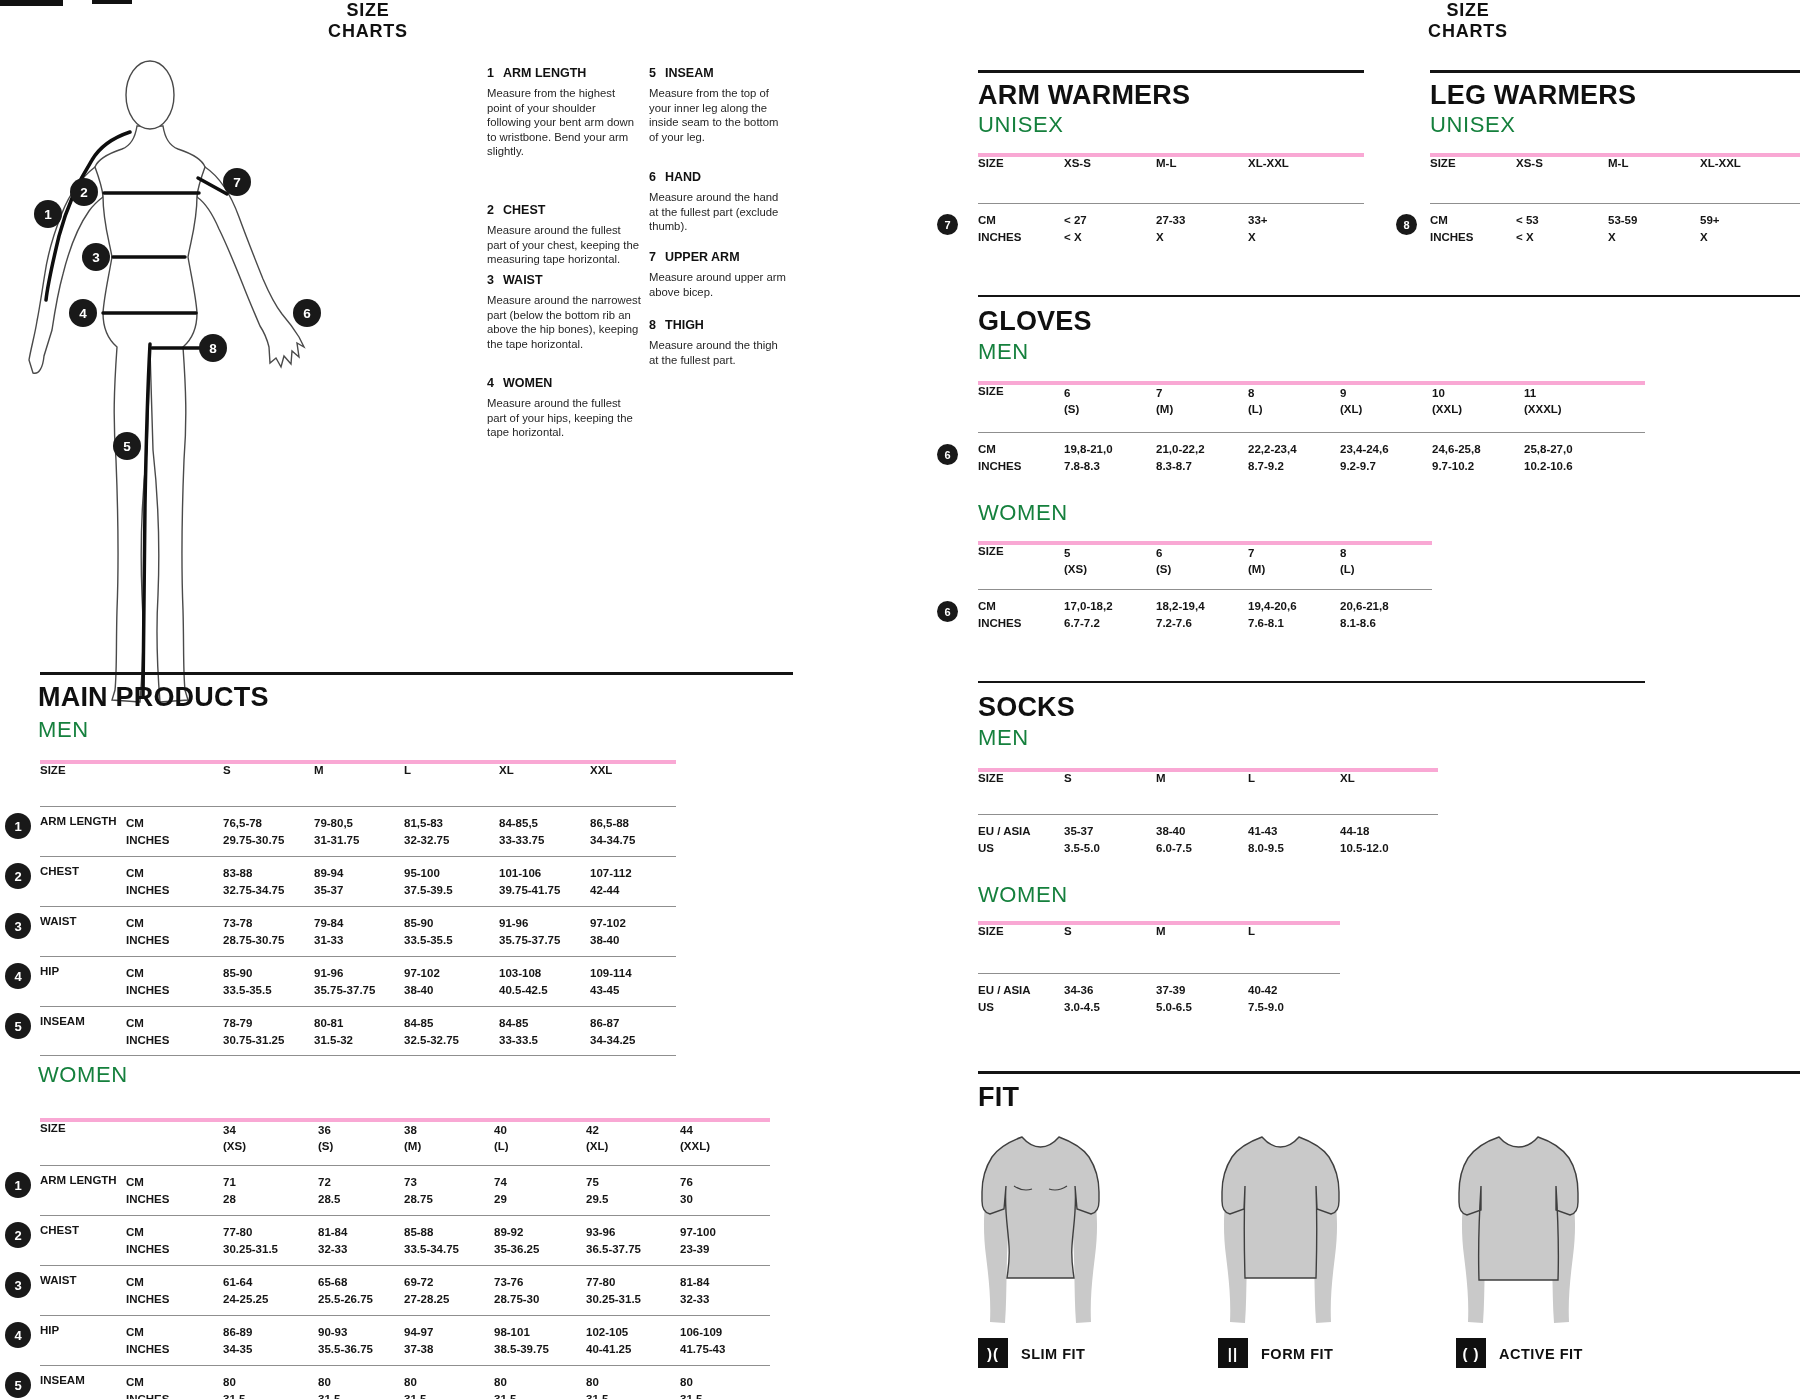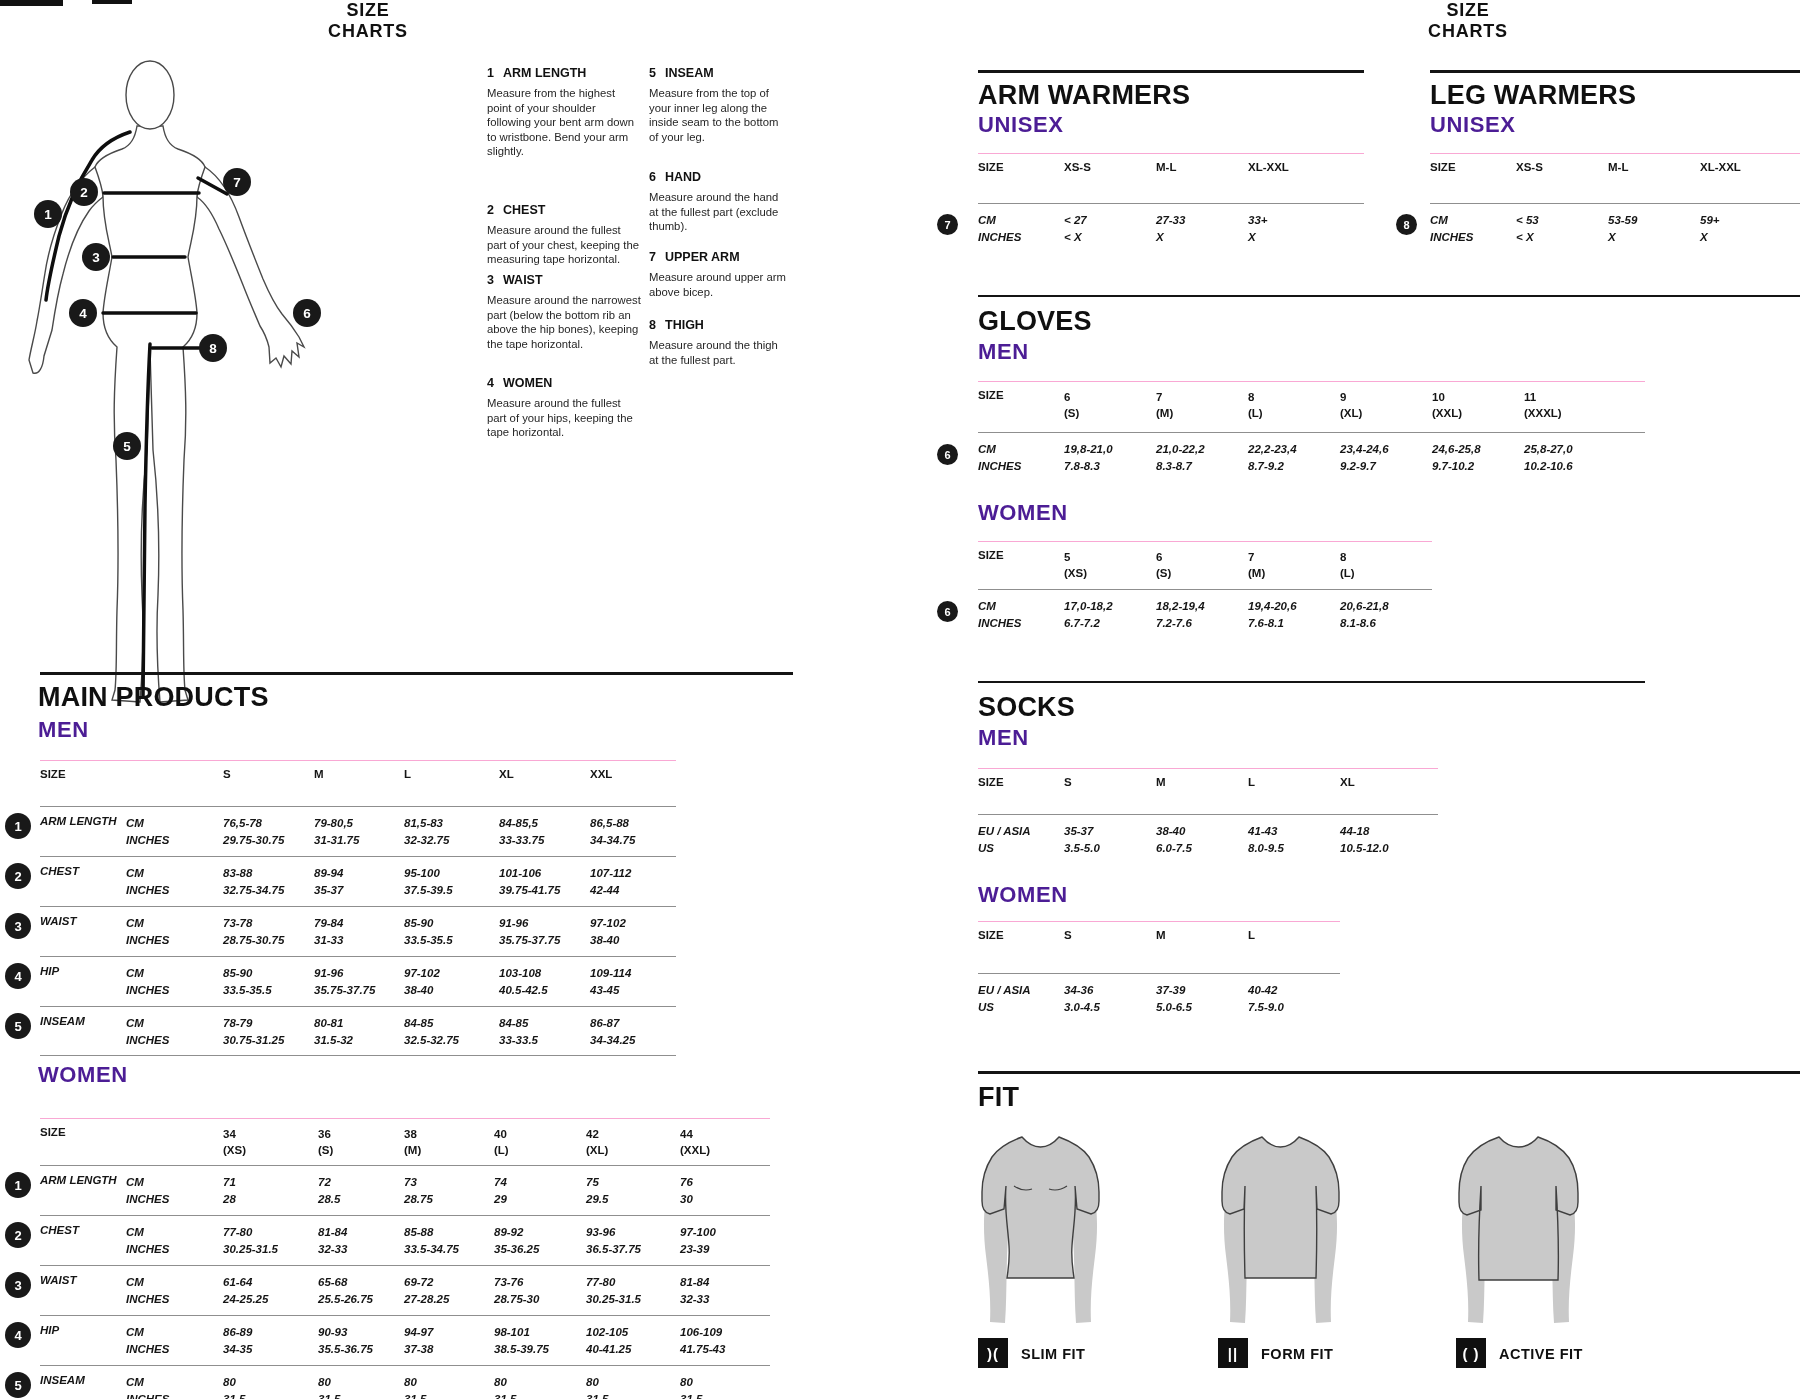--- a/index.html
+++ b/index.html
@@ -2,24 +2,24 @@
 <html><head>
 <meta charset="utf-8">
 <style>
   html,body{margin:0;padding:0;background:#ffffff;}
   #page{position:relative;width:1800px;height:1399px;background:#fff;overflow:hidden;
         font-family:"Liberation Sans","DejaVu Sans",sans-serif;color:#161616;}
   .abs{position:absolute;}
   .rule{position:absolute;background:#141414;}
   .pagehdr{position:absolute;font-size:18px;font-weight:800;letter-spacing:.8px;color:#111;}
   .sec-title{position:absolute;font-size:27px;font-weight:800;letter-spacing:.2px;color:#101010;line-height:1;}
-  .sec-sub{position:absolute;font-size:22px;font-weight:700;letter-spacing:.6px;color:#4c1d95;line-height:1;}
+  .sec-sub{position:absolute;font-size:22px;font-weight:400;letter-spacing:.6px;color:#15803d;line-height:1;}
   .tbl{position:absolute;font-size:11.5px;font-weight:700;color:#151515;box-sizing:border-box;}
-  .tbl .hdr{display:grid;border-top:1px solid #f9a8d4;padding-top:7px;box-sizing:border-box;}
-  .tbl .row{display:grid;border-top:1px solid #8f8f8f;padding-top:8px;box-sizing:border-box;font-style:italic;}
+  .tbl .hdr{display:grid;border-top:4px solid #f9a8d4;box-sizing:border-box;}
+  .tbl .row{display:grid;border-top:1px solid #8f8f8f;padding-top:8px;box-sizing:border-box;}
   .tbl .bb{border-bottom:1px solid #8f8f8f;}
   .stk{display:flex;flex-direction:column;line-height:17px;}
   .hstk{display:flex;flex-direction:column;line-height:16px;}
   .ncirc{position:absolute;background:#191919;border-radius:50%;color:#fff;display:flex;
          align-items:center;justify-content:center;font-weight:700;}
   .ncirc.big{width:26px;height:26px;font-size:13px;}
   .ncirc.sm{width:21px;height:21px;font-size:11px;}
   .ms-item{position:absolute;}
   .ms-h{font-size:12.5px;font-weight:800;color:#111;}
   .ms-h .n{display:inline-block;width:16px;}

